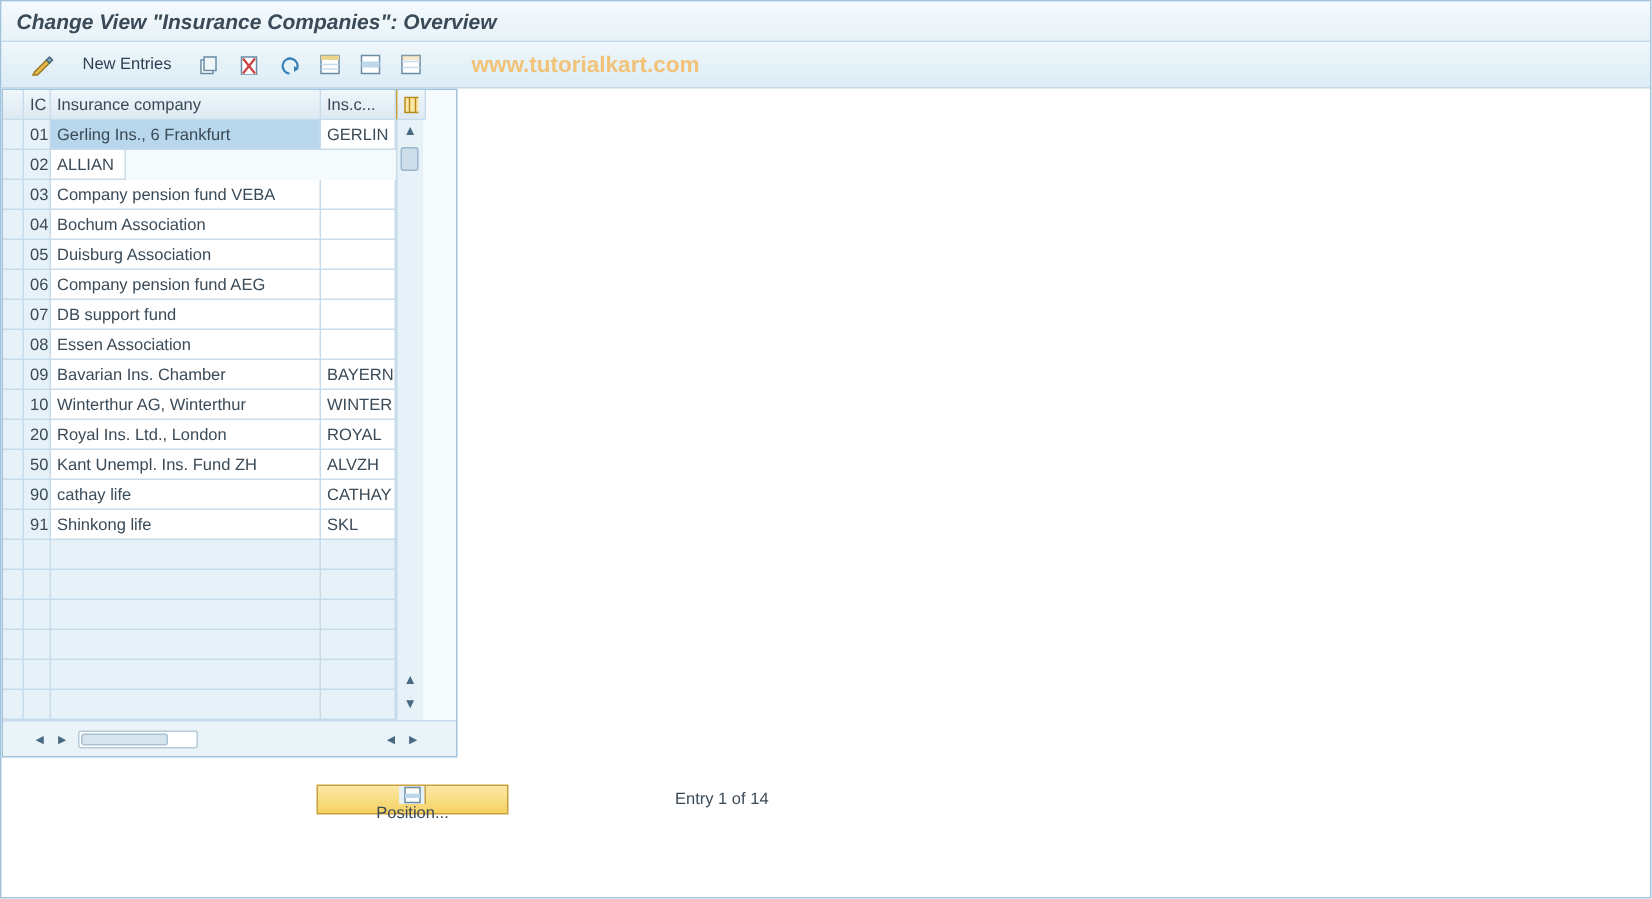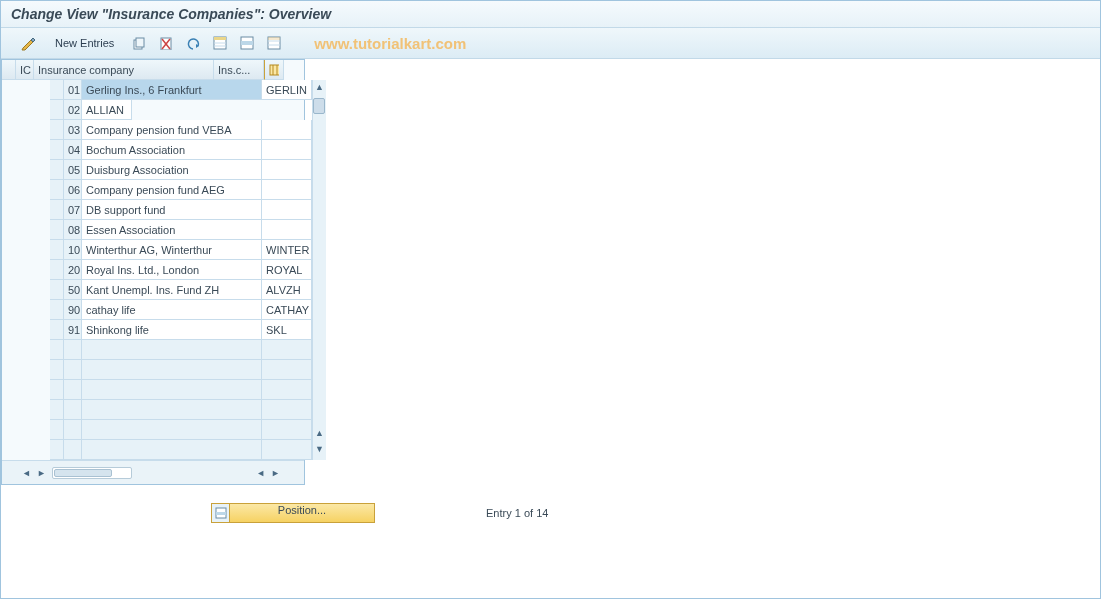--- a/index.html
+++ b/index.html
@@ -125,38 +125,39 @@
     .hscroll-thumb { position:absolute; left:1px; top:1px; width:58px; height:8px; background:#d5e4ee; border:1px solid #a9c1d2; border-radius:2px;}
     .hscroll-filler { flex:1; }
     
     .footer-bar {
       margin-top:18px;
       display:flex; align-items:center;
       gap: 90px;
       padding-left: 210px;
     }
     .position-btn {
-      display:flex; align-items:flex-start;
+      display:flex; align-items:center;
       height:20px;
       border:1px solid #c9a13a;
       background: linear-gradient(#fbe8a6,#f6d263);
       font-size:11px; color:#3a4a57;
       cursor:pointer;
-      width:164px;
+      width:128px;
+      flex-direction:column;
     }
     .position-btn .icon-box {
       width:18px; height:18px;
       background:#e7f2f8;
       border-right:1px solid #c9a13a;
       display:flex;align-items:center;justify-content:center;
     }
     .position-btn .label { flex:1; text-align:center; }
     .entry-text { font-size:11px; color:#3a4a57;margin-left:21px; }
     svg { display:block; }
-    .body-layout { display:flex;margin-left:48px; }
+    .body-layout { display:flex; }
     .vscroll-bottom { display:flex; flex-direction:column; gap:2px; padding-bottom:4px;}
     .empty-row .data-cell, .empty-row .col-ic { background:#e7f2f8; }
   </style>
 </head>
 <body>
 
 <div class="titlebar">
   <h1>Change View "Insurance Companies": Overview</h1>
 </div>
 
@@ -279,20 +280,26 @@
             <div class="cell col-sel"></div>
             <div class="cell col-ic">07</div>
             <div class="cell col-name data-cell">DB support fund</div>
             <div class="cell col-code data-cell"></div>
           </div>
           <div class="table-row">
             <div class="cell col-sel"></div>
             <div class="cell col-ic">08</div>
             <div class="cell col-name data-cell">Essen Association</div>
             <div class="cell col-code data-cell"></div>
+          </div>
+          <div class="table-row">
+            <div class="cell col-sel"></div>
+            <div class="cell col-ic">09</div>
+            <div class="cell col-name data-cell">Bavarian Ins. Chamber</div>
+            <div class="cell col-code data-cell">BAYERN</div>
           </div>
           <div class="table-row">
             <div class="cell col-sel"></div>
             <div class="cell col-ic">10</div>
             <div class="cell col-name data-cell">Winterthur AG, Winterthur</div>
             <div class="cell col-code data-cell">WINTER</div>
           </div>
           <div class="table-row">
             <div class="cell col-sel"></div>
             <div class="cell col-ic">20</div>

